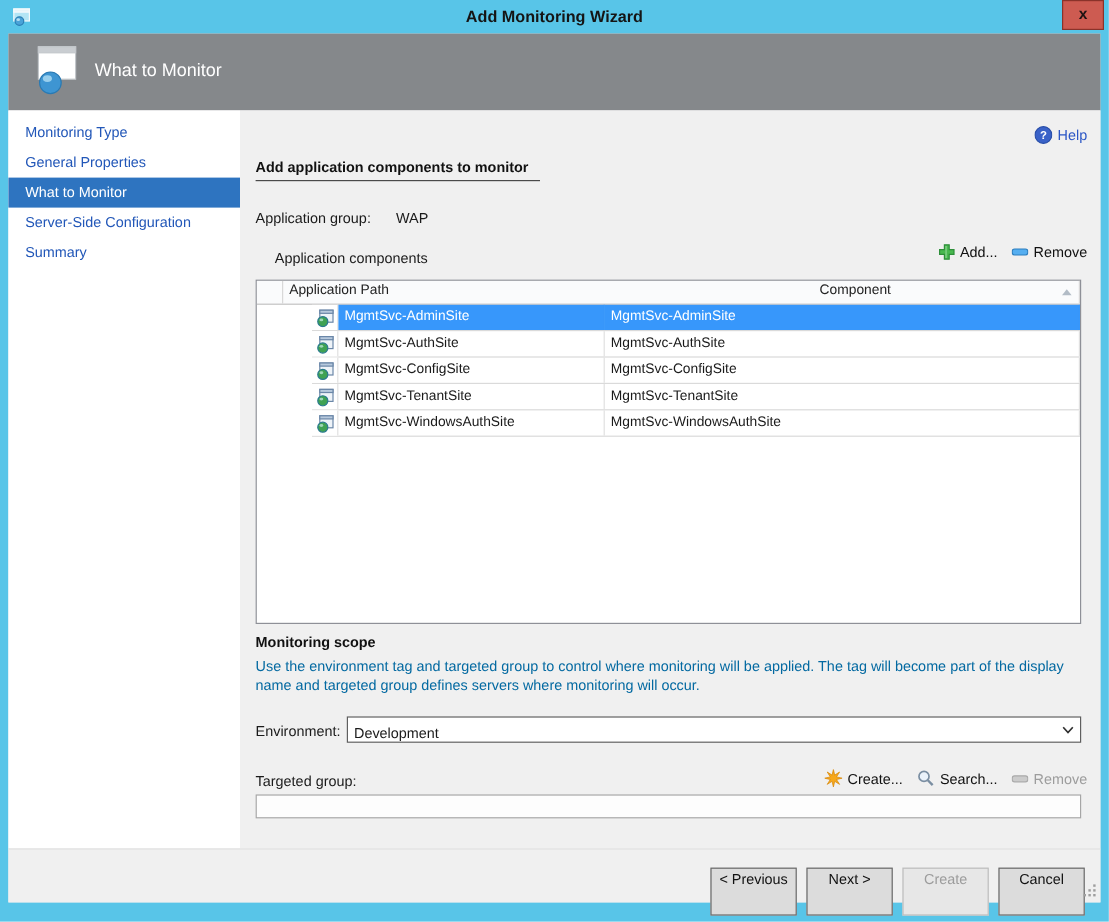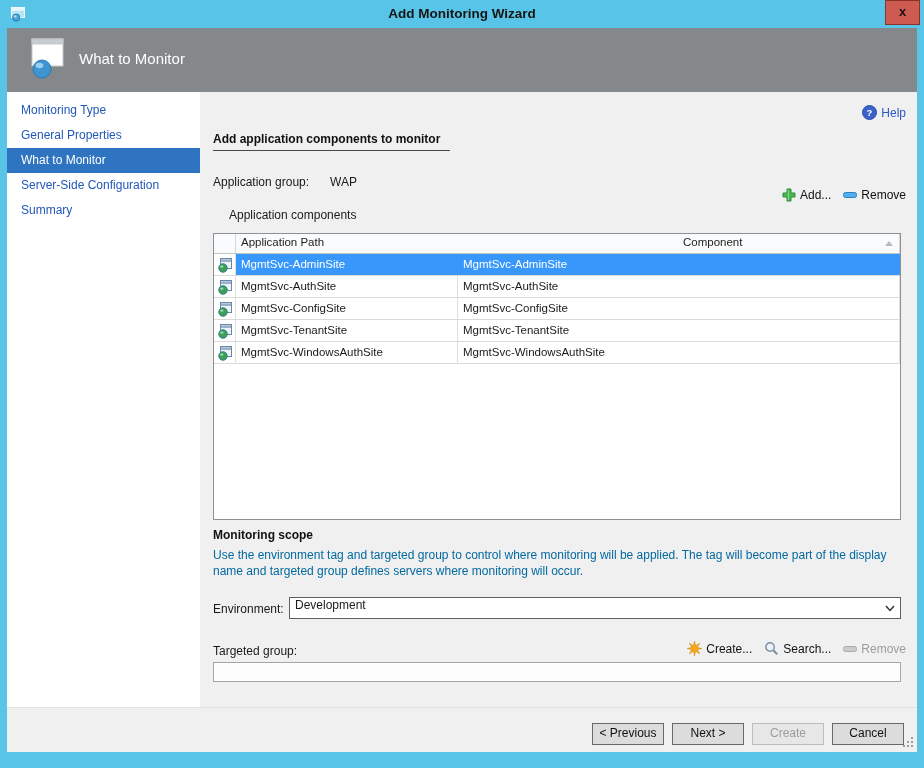--- a/index.html
+++ b/index.html
@@ -39,56 +39,56 @@
 
   .section-title{position:absolute;left:13px;top:40px;font-size:12px;font-weight:700;color:#111;
     border-bottom:1px solid #4a4a4a;padding:0 10px 4px 0;text-align:center;}
 
   .label{font-size:12px;color:#1a1a1a;position:absolute;white-space:nowrap;}
   .lbl-appgroup{left:13px;top:83px;}
   .val-appgroup{left:130px;top:83px;}
   .lbl-components{left:13px;top:116px;margin-left:16px;}
 
   .toolbar{position:absolute;display:flex;align-items:center;gap:12px;}
-  .toolbar.components{top:96px;right:11px;text-align:center;}
+  .toolbar.components{top:111px;right:11px;text-align:center;}
   .toolbar.targeted{top:549px;right:11px;}
   .link-btn{display:flex;align-items:center;gap:4px;font-size:12px;color:#111;cursor:default;white-space:nowrap;}
   .link-btn.disabled{color:#9d9d9d;}
 
   
   .table{position:absolute;left:13px;top:141px;width:688px;height:287px;
     background:#ffffff;border:1px solid #8e9097;box-sizing:border-box;overflow:hidden;}
   .thead{display:flex;height:19px;background:#fafbfc;border-bottom:1px solid #c3c3c3;}
   .th{font-size:11.5px;color:#222;padding:2px 5px 0 5px;border-right:1px solid #d8d8d8;box-sizing:border-box;position:relative;white-space:nowrap;}
   .col-icon{width:22px;flex:none;}
   .col-comp{width:222px;flex:none;}
   .col-path{flex:1;border-right:none;}
   .sort-arrow{position:absolute;right:6px;top:7px;width:0;height:0;
     border-left:4px solid transparent;border-right:4px solid transparent;border-bottom:5px solid #b2bcc6;}
-  .tr{display:flex;height:21px;border-bottom:1px solid #dadada;}
+  .tr{display:flex;height:21px;border-bottom:1px solid #dadada;margin-left:46px;}
   .td{font-size:11.5px;color:#1a1a1a;line-height:20px;padding:0 5px;
     border-right:1px solid #e0e0e0;box-sizing:border-box;white-space:nowrap;overflow:hidden;}
   .td.col-icon{display:flex;align-items:center;justify-content:center;padding:0;background:#fff;}
   .tr.selected .td.col-comp,.tr.selected .td.col-path{background:#3797fb;color:#fff;border-right-color:#3797fb;}
 
   
   .scope-title{position:absolute;left:13px;top:436px;font-size:12px;font-weight:700;color:#111;}
   .scope-desc{position:absolute;left:13px;top:455px;width:694px;font-size:12px;line-height:16px;color:#0369a1;}
   .lbl-env{left:13px;top:510px;}
   .env-select{position:absolute;left:89px;top:505px;width:612px;height:22px;background:#ffffff;
-    border:1px solid #5f5f5f;box-sizing:border-box;display:flex;align-items:flex-start;
+    border:1px solid #5f5f5f;box-sizing:border-box;display:flex;align-items:flex-end;
     font-size:12px;color:#1a1a1a;padding-left:5px;cursor:default;}
   .env-chevron{position:absolute;right:5px;top:7px;}
   .lbl-tg{left:13px;top:552px;}
   .tg-field{position:absolute;left:13px;top:570px;width:688px;height:20px;background:#fdfdfd;
     border:1px solid #a6a6a6;box-sizing:border-box;font-size:12px;line-height:18px;padding:0 4px;color:#1a1a1a;}
 
   
   .footer{position:absolute;left:0;top:679px;width:100%;height:45px;background:#f0f0f0;border-top:1px solid #e2e2e2;box-sizing:border-box;}
-  .btn{position:absolute;top:15px;width:72px;height:22px;background:#dcdcdc;
+  .btn{position:absolute;top:15px;width:72px;height:40px;background:#dcdcdc;
     border:1px solid #696969;box-sizing:border-box;font-size:12px;color:#111;
     text-align:center;line-height:19px;cursor:default;font-family:"Liberation Sans",sans-serif;}
   .btn-previous{left:585px;}
   .btn-next{left:665px;}
   .btn-create{left:745px;}
   .btn-cancel{left:825px;}
   .btn.disabled{border-color:#bdbdbd;color:#9c9c9c;background:#e7e7e7;}
   .grip{position:absolute;right:4px;bottom:5px;width:10px;height:10px;}
   .grip-dot{position:absolute;left:0;top:8px;width:2px;height:2px;background:#9e9e9e;
     box-shadow:4px 0 0 #9e9e9e,8px 0 0 #9e9e9e,4px -4px 0 #9e9e9e,8px -4px 0 #9e9e9e,8px -8px 0 #9e9e9e;}

